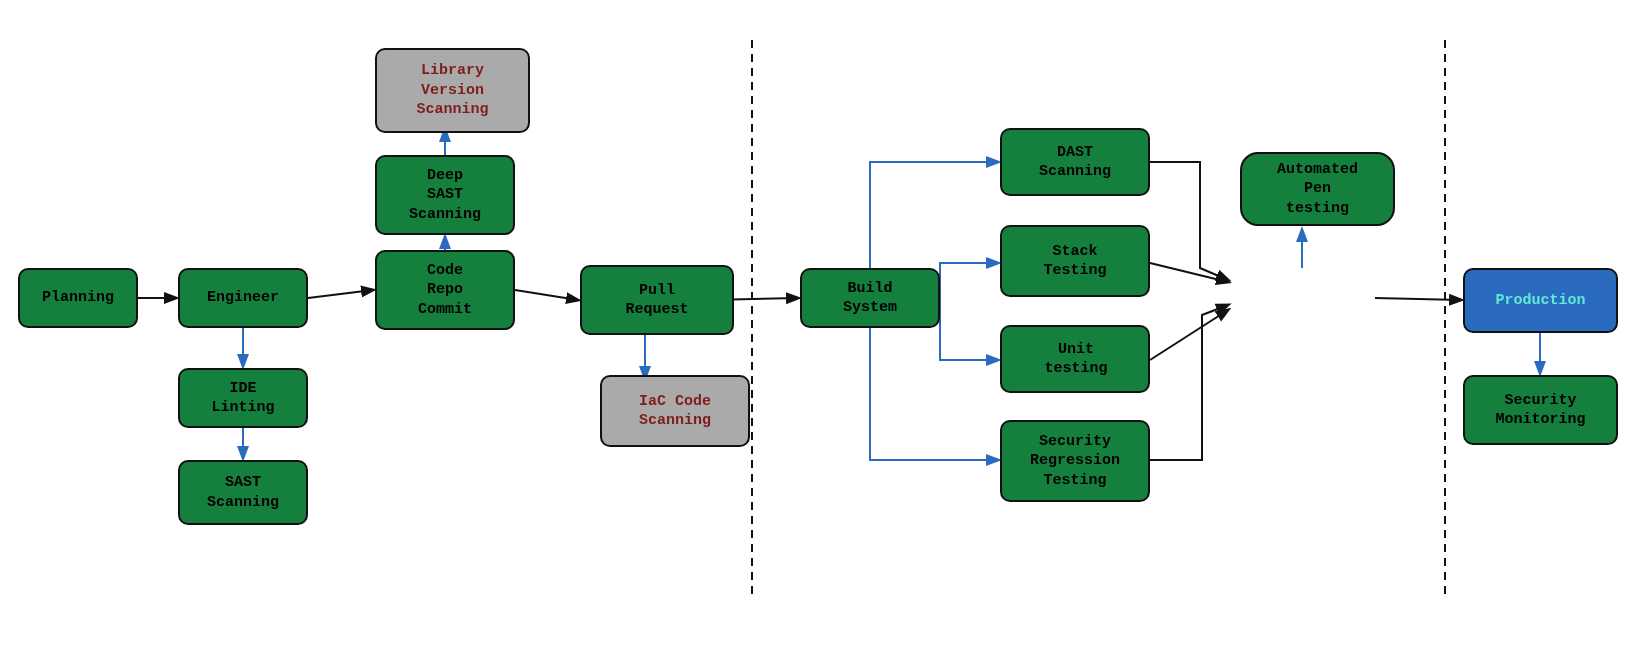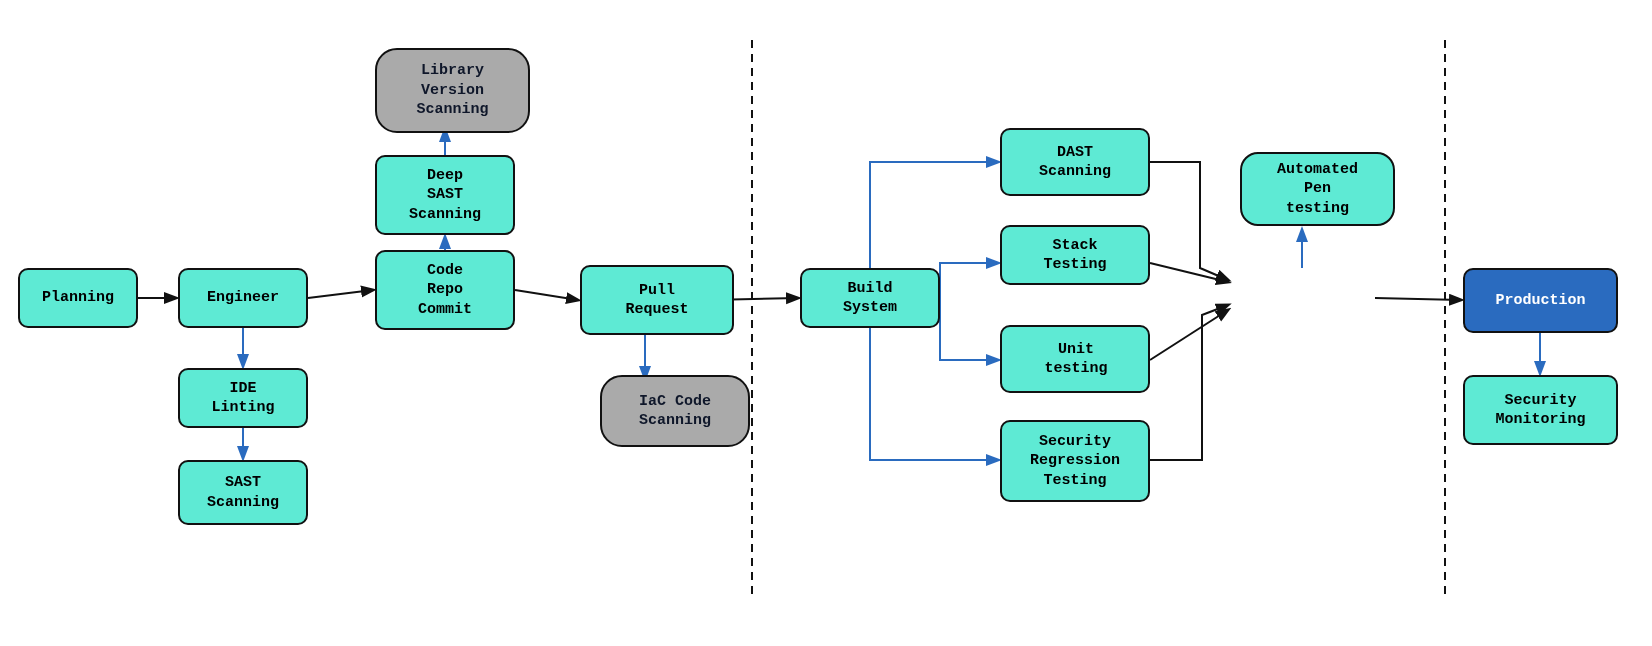--- a/index.html
+++ b/index.html
@@ -13,39 +13,38 @@
     }
     .diagram {
       position: relative;
       width: 1652px;
       height: 646px;
     }
     .node {
       position: absolute;
       border: 2.5px solid #111;
       border-radius: 10px;
-      background: #5eead4;
+      background: #15803d;
       display: flex;
       align-items: center;
       justify-content: center;
       text-align: center;
       font-size: 15px;
       font-weight: 600;
       font-family: 'Courier New', Courier, monospace;
       line-height: 1.3;
       padding: 6px 10px;
     }
     .node.gray-bg {
       background: #aaa;
-      color: #0f172a;
-      border-radius: 22px;
+      color: #7f1d1d;
     }
     .node.blue-bg {
       background: #2a6bbf;
-      color: #ffffff;
+      color: #5eead4;
     }
     svg.arrows {
       position: absolute;
       top: 0;
       left: 0;
       width: 1652px;
       height: 646px;
       overflow: visible;
     }
     .dashed-line {
@@ -142,21 +141,21 @@
   <div class="node" style="left:375px;top:250px;width:140px;height:80px;">Code<br>Repo<br>Commit</div>
 
   <div class="node" style="left:580px;top:265px;width:154px;height:70px;">Pull<br>Request</div>
 
   <div class="node gray-bg" style="left:570px;top:375px;width:150px;height:72px;margin-left:30px;">IaC Code<br>Scanning</div>
 
   <div class="node" style="left:800px;top:268px;width:140px;height:60px;">Build<br>System</div>
 
   <div class="node" style="left:1000px;top:128px;width:150px;height:68px;">DAST<br>Scanning</div>
 
-  <div class="node" style="left:1000px;top:225px;width:150px;height:60px;">Stack<br>Testing</div>
+  <div class="node" style="left:1000px;top:225px;width:150px;height:72px;">Stack<br>Testing</div>
 
   <div class="node" style="left:1000px;top:325px;width:150px;height:68px;padding-left:12px;">Unit<br>testing</div>
 
   <div class="node" style="left:1000px;top:420px;width:150px;height:82px;">Security<br>Regression<br>Testing</div>
 
 
   <div class="node" style="left:1240px;top:152px;width:155px;height:74px;border-radius:18px;">Automated<br>Pen<br>testing</div>
 
   <div class="node blue-bg" style="left:1463px;top:268px;width:155px;height:65px;">Production</div>
 

